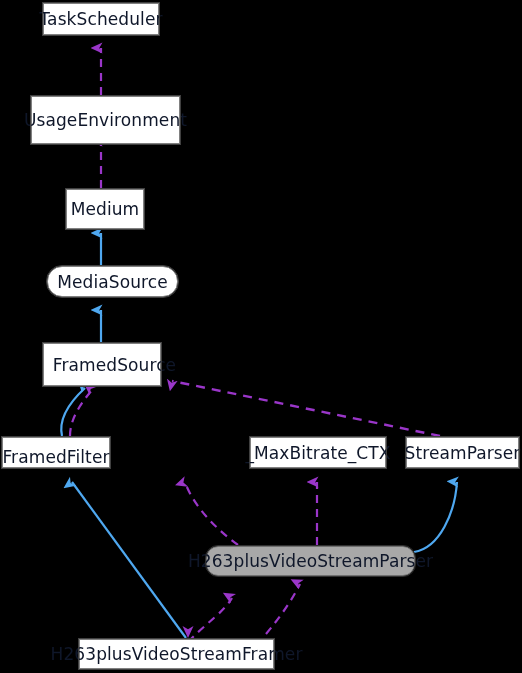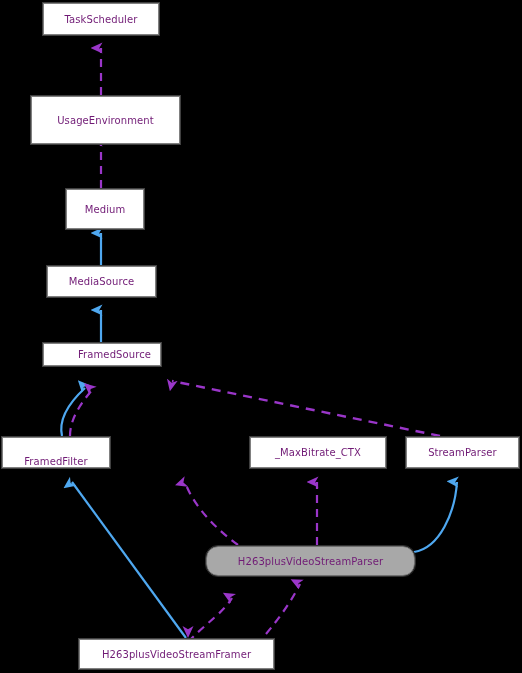--- a/index.html
+++ b/index.html
@@ -24,22 +24,22 @@
   }
   .class-node {
     position: absolute;
     box-sizing: border-box;
     background: #ffffff;
     border: 1px solid #808080;
     outline: 1px solid #404040;
     display: flex;
     align-items: center;
     justify-content: center;
-    color: #701a75;
-    font-size: 10px;
+    color: #0f172a;
+    font-size: 17px;
     letter-spacing: 0.1px;
     white-space: nowrap;
     z-index: 5;
   }
   .class-node.highlight {
     background: #a8a8a8;
     border: 1px solid #707070;
     outline: 1px solid #303030;
   }
   .node-label {
@@ -120,25 +120,25 @@
   </div>
 
   <div class="class-node" style="left:31px; top:96px; width:149px; height:48px;">
     <span class="node-label">UsageEnvironment</span>
   </div>
 
   <div class="class-node" style="left:66px; top:189px; width:78px; height:40px;">
     <span class="node-label">Medium</span>
   </div>
 
-  <div class="class-node" style="left:47px; top:266px; width:109px; height:31px;">
+  <div class="class-node" style="left:47px; top:266px; width:131px; height:31px;border-radius:15px;">
     <span class="node-label">MediaSource</span>
   </div>
 
-  <div class="class-node" style="left:43px; top:343px; width:118px; height:23px;padding-left:25px;">
+  <div class="class-node" style="left:43px; top:343px; width:118px; height:43px;padding-left:25px;">
     <span class="node-label">FramedSource</span>
   </div>
 
   <div class="class-node" style="left:2px; top:437px; width:108px; height:31px;align-items:flex-end;">
     <span class="node-label">FramedFilter</span>
   </div>
 
 
   <div class="class-node" style="left:250px; top:437px; width:136px; height:31px;">
     <span class="node-label">_MaxBitrate_CTX</span>

